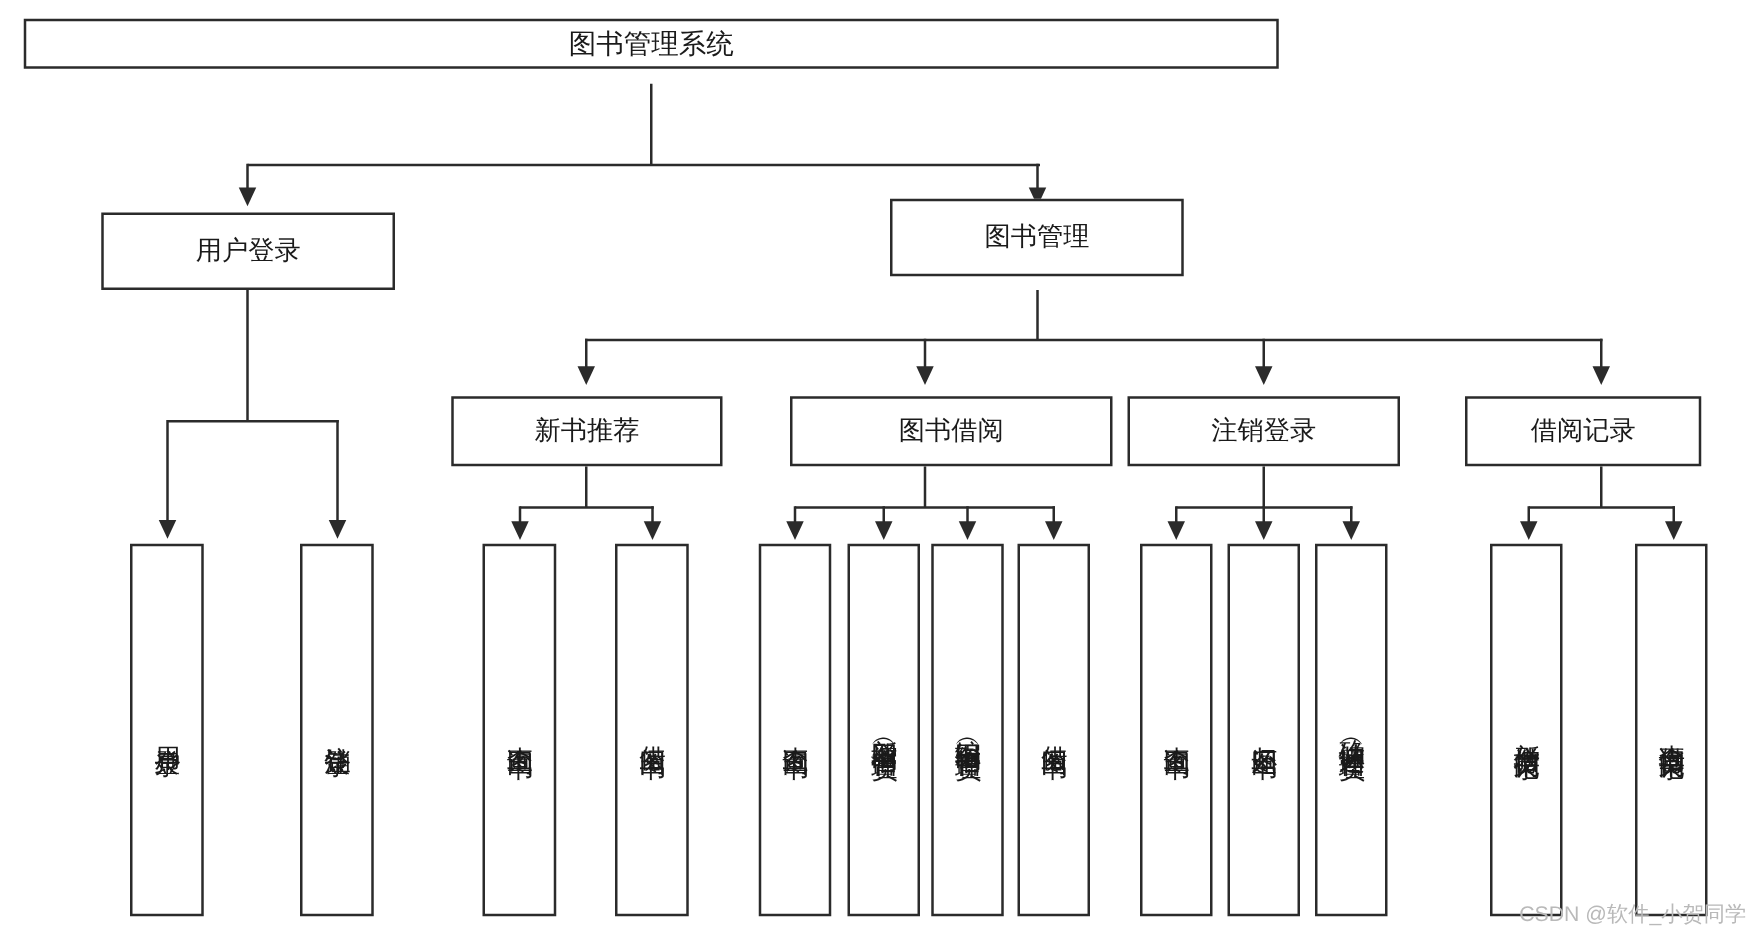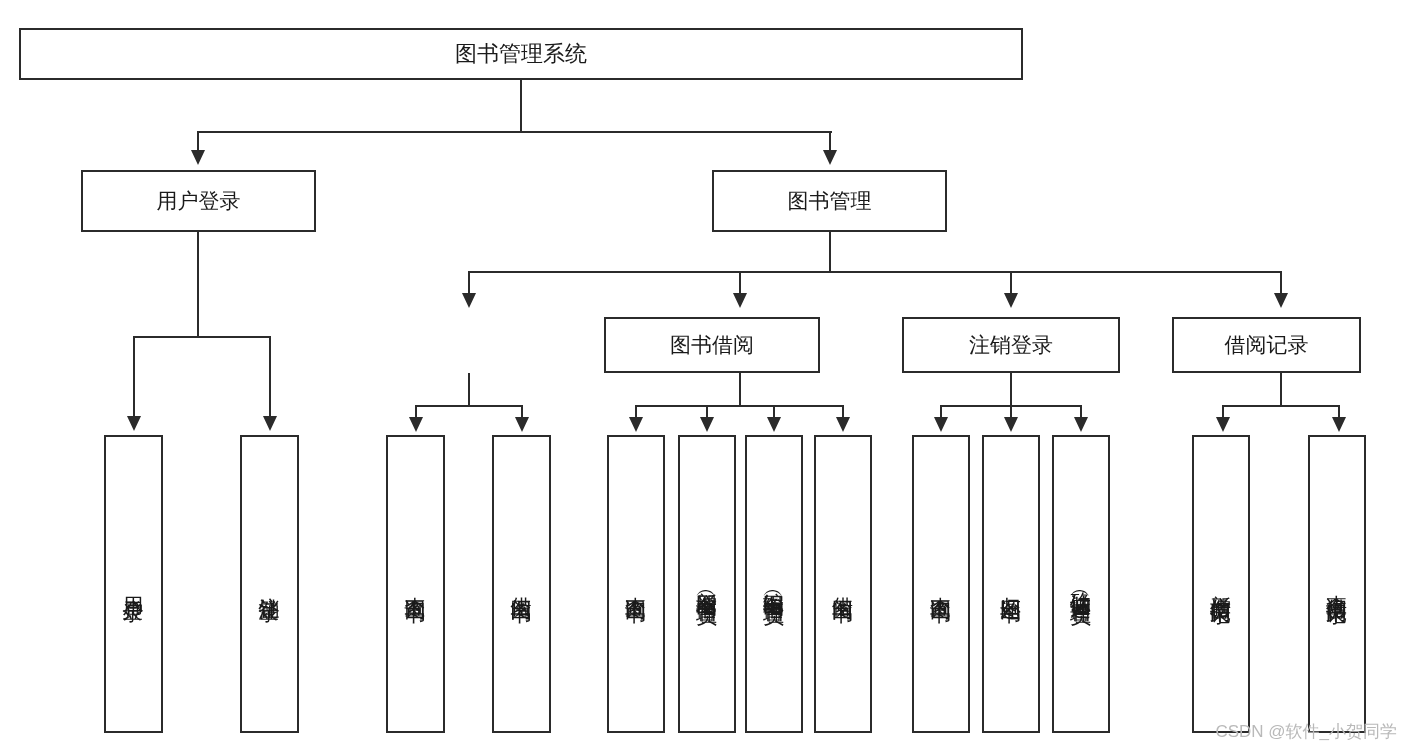--- a/index.html
+++ b/index.html
@@ -66,36 +66,36 @@
     white-space:nowrap;
     z-index:6;
     font-family:"Liberation Sans","DejaVu Sans",sans-serif;
   }
 </style>
 </head>
 <body>
 
 <div id="stage">
 
-  <div class="node lvl0" style="left:19px;top:28px;width:1004px;height:52px;">
+  <div class="node lvl0" style="left:19px;top:15px;width:1004px;height:40px;">
     <span class="lbl">图书管理系统</span>
   </div>
 
   <div class="edge vline" style="left:520px;top:67px;width:2px;height:65px;"></div>
   <div class="edge hline" style="left:198px;top:131px;width:634px;height:2px;"></div>
   <div class="edge vline" style="left:197px;top:131px;width:2px;height:24px;"></div>
   <div class="arrow" style="left:191px;top:150px;"></div>
   <div class="edge vline" style="left:829px;top:131px;width:2px;height:24px;"></div>
   <div class="arrow" style="left:823px;top:150px;"></div>
 
   <div class="node lvl1" style="left:81px;top:170px;width:235px;height:62px;">
     <span class="lbl">用户登录</span>
   </div>
 
-  <div class="node lvl1" style="left:712px;top:170px;width:235px;height:62px;">
+  <div class="node lvl1" style="left:712px;top:159px;width:235px;height:62px;">
     <span class="lbl">图书管理</span>
   </div>
 
   <div class="edge vline" style="left:197px;top:232px;width:2px;height:105px;"></div>
   <div class="edge hline" style="left:134px;top:336px;width:137px;height:2px;"></div>
   <div class="edge vline" style="left:133px;top:336px;width:2px;height:84px;"></div>
   <div class="arrow" style="left:127px;top:416px;"></div>
   <div class="edge vline" style="left:269px;top:336px;width:2px;height:84px;"></div>
   <div class="arrow" style="left:263px;top:416px;"></div>
 
@@ -103,21 +103,24 @@
   <div class="edge hline" style="left:468px;top:271px;width:814px;height:2px;"></div>
   <div class="edge vline" style="left:468px;top:271px;width:2px;height:26px;"></div>
   <div class="arrow" style="left:462px;top:293px;"></div>
   <div class="edge vline" style="left:739px;top:271px;width:2px;height:26px;"></div>
   <div class="arrow" style="left:733px;top:293px;"></div>
   <div class="edge vline" style="left:1010px;top:271px;width:2px;height:26px;"></div>
   <div class="arrow" style="left:1004px;top:293px;"></div>
   <div class="edge vline" style="left:1280px;top:271px;width:2px;height:26px;"></div>
   <div class="arrow" style="left:1274px;top:293px;"></div>
 
-  <div class="node lvl2" style="left:604px;top:317px;width:216px;height:56px;">
+  <div class="node lvl2" style="left:361px;top:317px;width:217px;height:56px;">
+    <span class="lbl">新书推荐</span>
+  </div>
+  <div class="node lvl2" style="left:632px;top:317px;width:258px;height:56px;">
     <span class="lbl">图书借阅</span>
   </div>
   <div class="node lvl2" style="left:902px;top:317px;width:218px;height:56px;">
     <span class="lbl">注销登录</span>
   </div>
   <div class="node lvl2" style="left:1172px;top:317px;width:189px;height:56px;">
     <span class="lbl">借阅记录</span>
   </div>
 
   <div class="edge vline" style="left:468px;top:373px;width:2px;height:33px;"></div>

